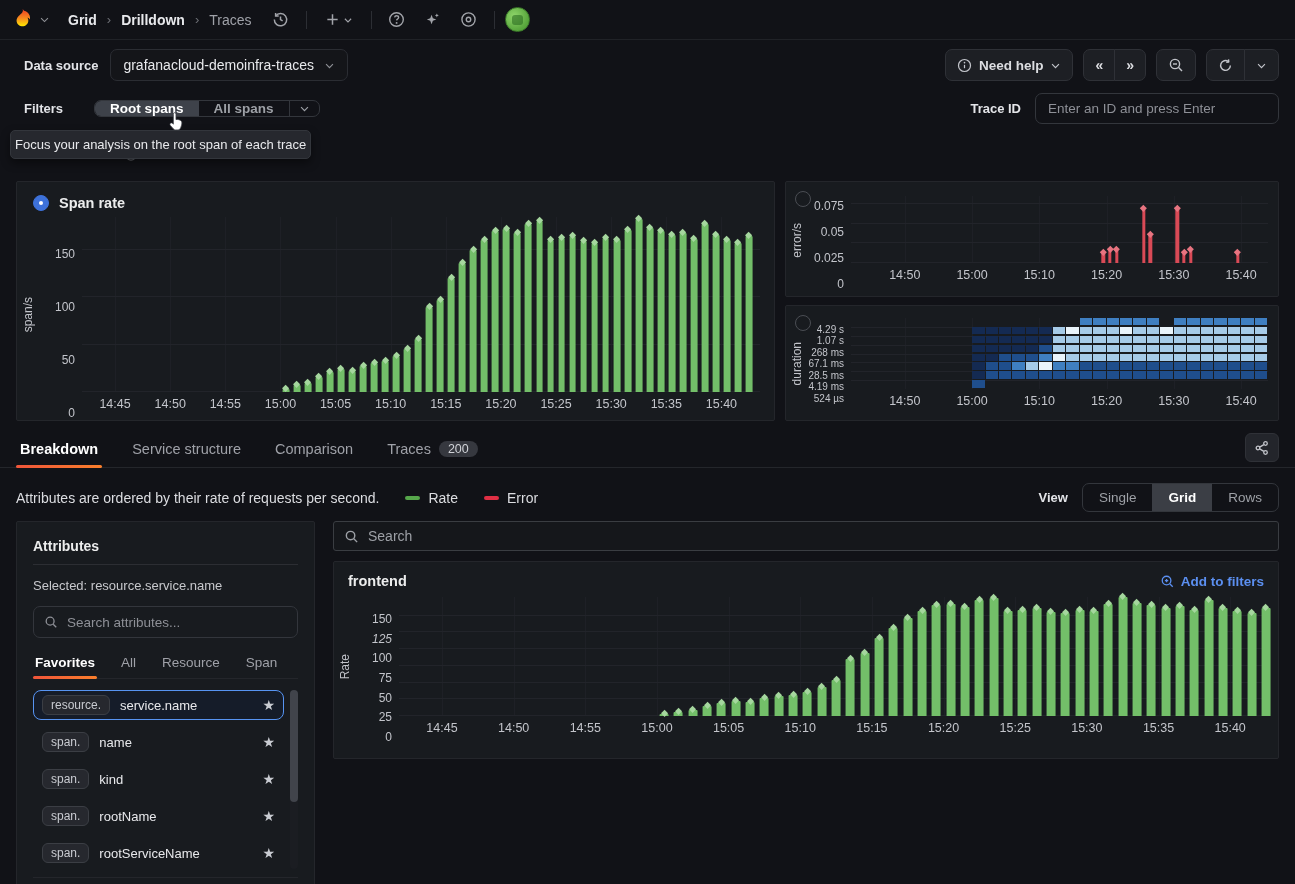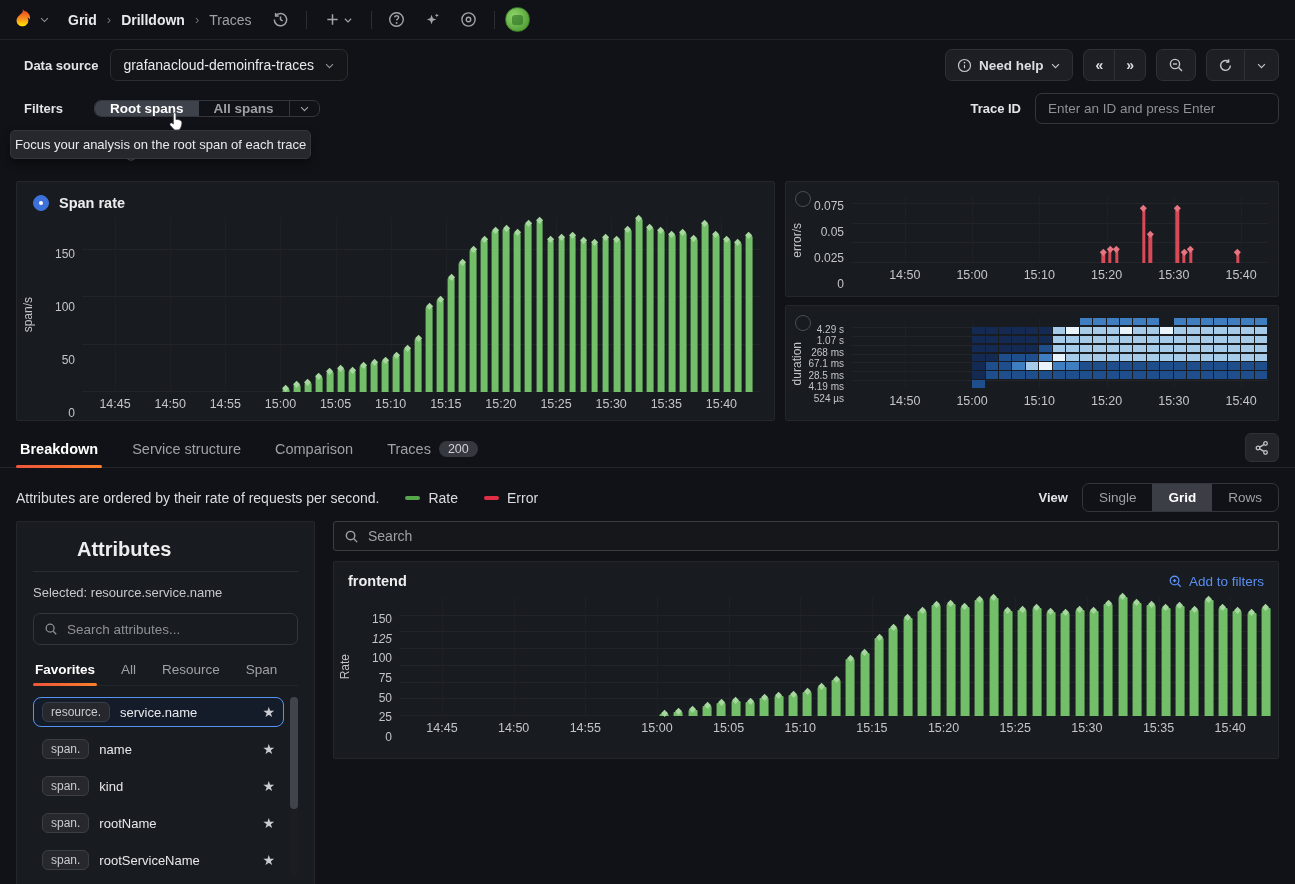--- a/index.html
+++ b/index.html
@@ -102,21 +102,21 @@
   .leg-item { display:flex; align-items:center; gap:8px; margin-left:26px; font-size:14px; color:#dcdde1; }
   .leg-swatch { width:15px; height:4px; border-radius:2px; }
   .view-wrap { margin-left:auto; display:flex; align-items:center; gap:14px; }
   .view-group { display:inline-flex; border:1px solid #33363c; border-radius:7px; overflow:hidden; }
   .vseg { padding:6px 16px; font-size:13.5px; color:#9da0a6; cursor:pointer; }
   .vseg.on { background:#3b3e45; color:#fff; font-weight:700; }
 
   
   .bottom { margin:9px 16px 0; display:grid; grid-template-columns:299px 1fr; gap:18px; height:367px; }
   .attr-panel { padding:16px; overflow:hidden; }
-  .attr-panel h2 { font-size:20px; font-weight:600; color:#eceded;margin-left:44px; }
+  .attr-panel h2 { font-size:14px; font-weight:600; color:#eceded; }
   .attr-hr { height:1px; background:#2c2e33; margin:10px 0 13px; }
   .attr-selected { font-size:13px; color:#c7c8cc; margin-bottom:13px; }
   .attr-search { display:flex; align-items:center; gap:9px; height:32px; padding:0 10px; border:1px solid #33363c; border-radius:7px; color:#8e9097; }
   .attr-search input { flex:1; min-width:0; background:transparent; border:none; outline:none; color:#c9cbd0; font-size:13.5px; font-family:inherit; }
   .attr-search input::placeholder { color:#8e9097; }
   .attr-tabs { display:flex; margin-top:11px; border-bottom:1px solid #24262b; }
   .attr-tab { position:relative; padding:6px 2px 8px; margin-right:22px; font-size:13.5px; color:#9fa1a8; cursor:pointer; }
   .attr-tab.active { color:#fff; font-weight:600; }
   .attr-tab.active::after { content:""; position:absolute; left:0; right:0; bottom:-1px; height:3px; border-radius:2px; background:linear-gradient(90deg,#f0553a,#fa7f2c); }
   .attr-list { margin-top:11px; position:relative; padding-right:14px; height:188px; border-bottom:1px solid #24262b; }
@@ -128,21 +128,21 @@
   .scroll-track { position:absolute; right:0; top:0; bottom:8px; width:8px; background:#1b1d22; border-radius:4px; }
   .scroll-thumb { position:absolute; right:0; top:0; width:8px; height:112px; background:#41444b; border-radius:4px; cursor:grab; }
 
   .content-col { display:flex; flex-direction:column; min-width:0; }
   .bd-search { display:flex; align-items:center; gap:9px; height:30px; padding:0 10px; border:1px solid #3a3d42; border-radius:3px; color:#9da0a6; background:#15171b; }
   .bd-search input { flex:1; background:transparent; border:none; outline:none; color:#c9cbd0; font-size:14px; font-family:inherit; }
   .bd-search input::placeholder { color:#9da0a6; }
   .fe-panel { margin-top:10px; height:198px; }
   .fe-head { display:flex; align-items:center; justify-content:space-between; padding:11px 14px 2px; }
   .fe-head b { font-size:14.5px; color:#eceded; }
-  .add-filters { display:flex; align-items:center; gap:6px; color:#5b8ff0; font-size:13.5px; font-weight:400; cursor:pointer; }
+  .add-filters { display:flex; align-items:center; gap:6px; color:#5b8ff0; font-size:13.5px; font-weight:700; cursor:pointer; }
 </style>
 </head>
 <body>
 
 <header class="topnav">
   <div class="logo-wrap">
     <span>
       <svg width="25" height="25" viewBox="0 0 24 24">
           <defs>
             <linearGradient id="gf" x1="0" y1="1" x2="0" y2="0">

